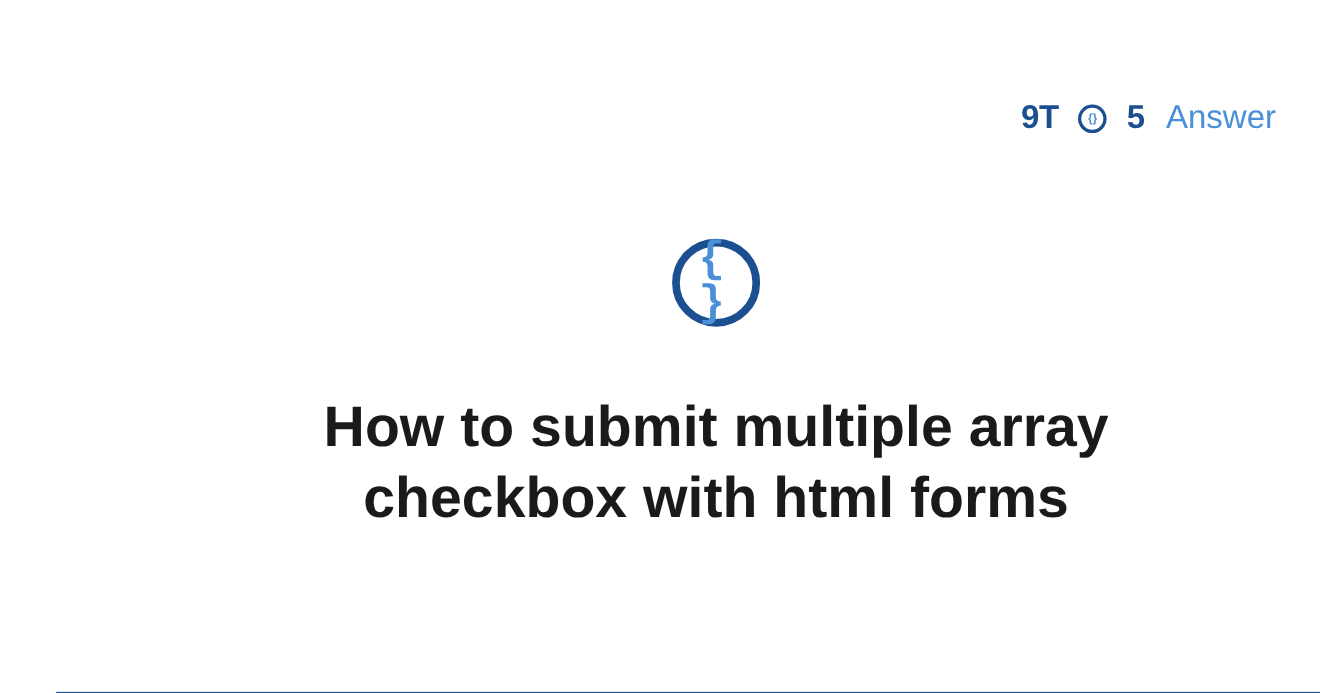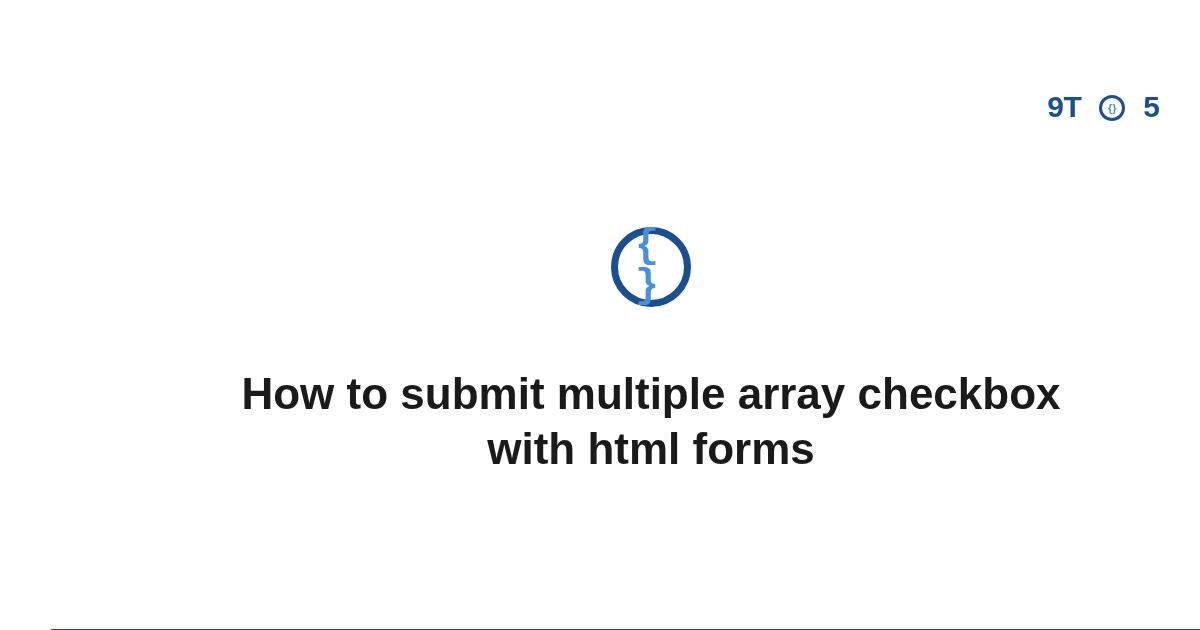--- a/index.html
+++ b/index.html
@@ -79,21 +79,21 @@
     .braces {
       color: #4a8fd8;
       font-size: 40px;
       font-weight: bold;
       font-family: 'Courier New', monospace;
       letter-spacing: -2px;
       line-height: 1;
     }
     .title {
       color: #1a1a1a;
-      font-size: 44px;
+      font-size: 52px;
       font-weight: 700;
       text-align: center;
       line-height: 1.25;
       max-width: 900px;
     }
     .footer-bar {
       position: absolute;
       bottom: 0;
       left: 0;
       width: 100%;
@@ -103,20 +103,21 @@
   </style>
 </head>
 <body>
 
 <div class="header">
   <span class="logo-9t">9T</span>
   <span class="logo-o">
     <span class="logo-o-inner">{}</span>
   </span>
   <span class="logo-5">5</span>
+  <span class="logo-answer">Answer</span>
 </div>
 
 <div class="content">
   <div class="circle-icon">
     <span class="braces">{ }</span>
   </div>
   <h1 class="title">How to submit multiple array checkbox with html forms</h1>
 </div>
 
 <div class="footer-bar"></div>

